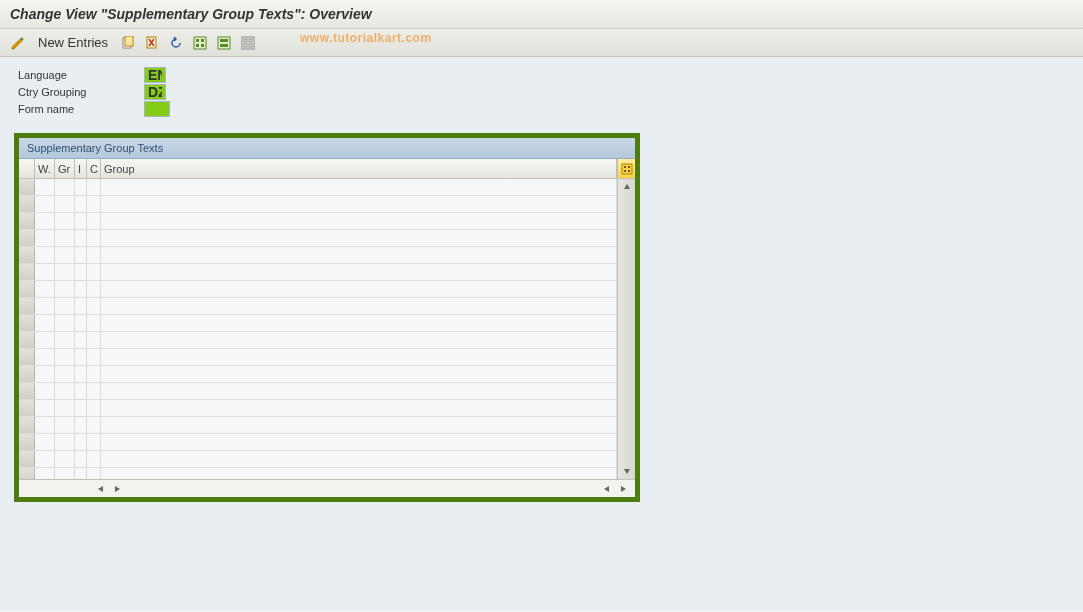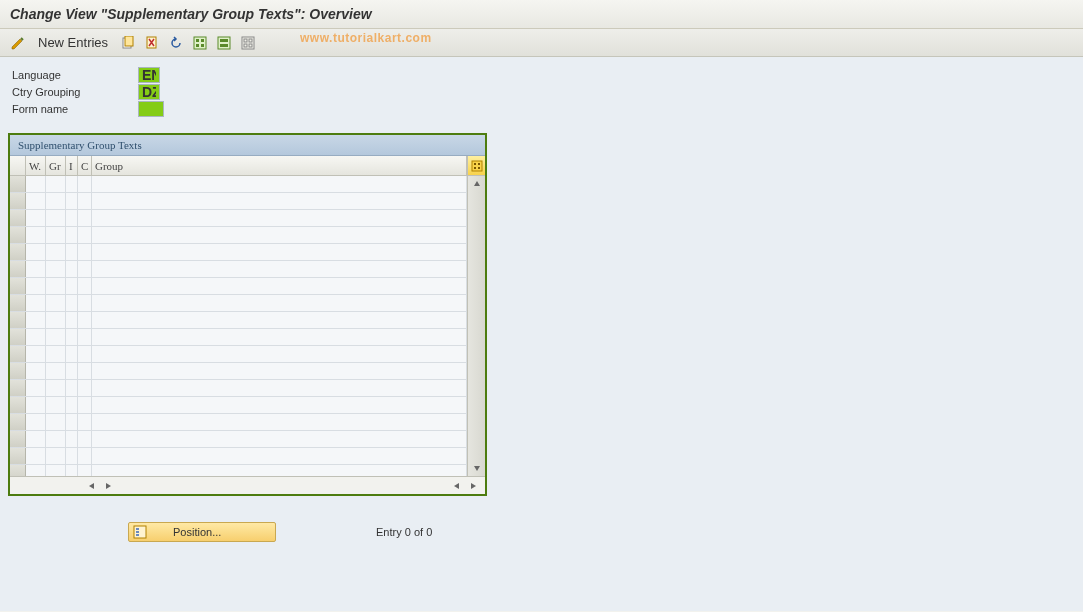--- a/index.html
+++ b/index.html
@@ -52,21 +52,21 @@
       font-size: 12px;
       font-weight: bold;
       color: #f0a552;
       opacity: 0.85;
       letter-spacing: 0.5px;
       pointer-events: none;
     }
     
     .content {
       background: #e9eef3;
-      padding: 10px 8px;
+      padding: 10px 14px;
       height: calc(612px - 58px);
       position: relative;
     }
     
     .form-row { display: flex; align-items: center; margin-bottom: 1px; }
     .form-label {
       width: 130px;
       font-size: 11px;
       background: #e9eef3;
       padding: 2px 4px;
@@ -78,24 +78,23 @@
       padding: 1px 3px;
       color: #333;
       height: 16px;
       font-weight: bold;
     }
     .form-input.w24 { width: 22px; text-align: left; }
     .form-input.w30 { width: 26px; }
     
     .tablectrl {
       margin-top: 16px;
-      width: 479px;
-      border: 2px solid #4d7c0f;
+      width: 626px;
+      border: 5px solid #4d7c0f;
       background: #fff;
-      font-family: Liberation Serif, serif;
     }
     .tc-title {
       background: linear-gradient(to bottom, #c8d7e6 0%, #b4c8dc 100%);
       border-bottom: 1px solid #97acc1;
       padding: 4px 8px;
       font-size: 11px;
       color: #30506e;
     }
     .tc-header {
       display: flex;
@@ -479,28 +478,14 @@
           </svg>
         </div>
       <div class="hs-btn">
           <svg width="8" height="8">
             <path d="M7 4 L2 1 L2 7 Z" fill="#666"></path>
           </svg>
         </div>
     </div>
   </div>
 
-  <div class="bottom-row">
-    <div class="pos-btn">
-      <span class="ico">
-        <svg width="14" height="14">
-            <rect x="1" y="1" width="12" height="12" fill="#fff3d0" stroke="#b08000"></rect>
-            <rect x="3" y="3" width="3" height="2" fill="#6a8ac0"></rect>
-            <rect x="3" y="6" width="3" height="2" fill="#6a8ac0"></rect>
-            <rect x="3" y="9" width="3" height="2" fill="#6a8ac0"></rect>
-          </svg>
-      </span>
-      <span>Position...</span>
-    </div>
-    <div class="entry-text">Entry 0 of 0</div>
-  </div>
 
 </div>
 
 </body></html>

